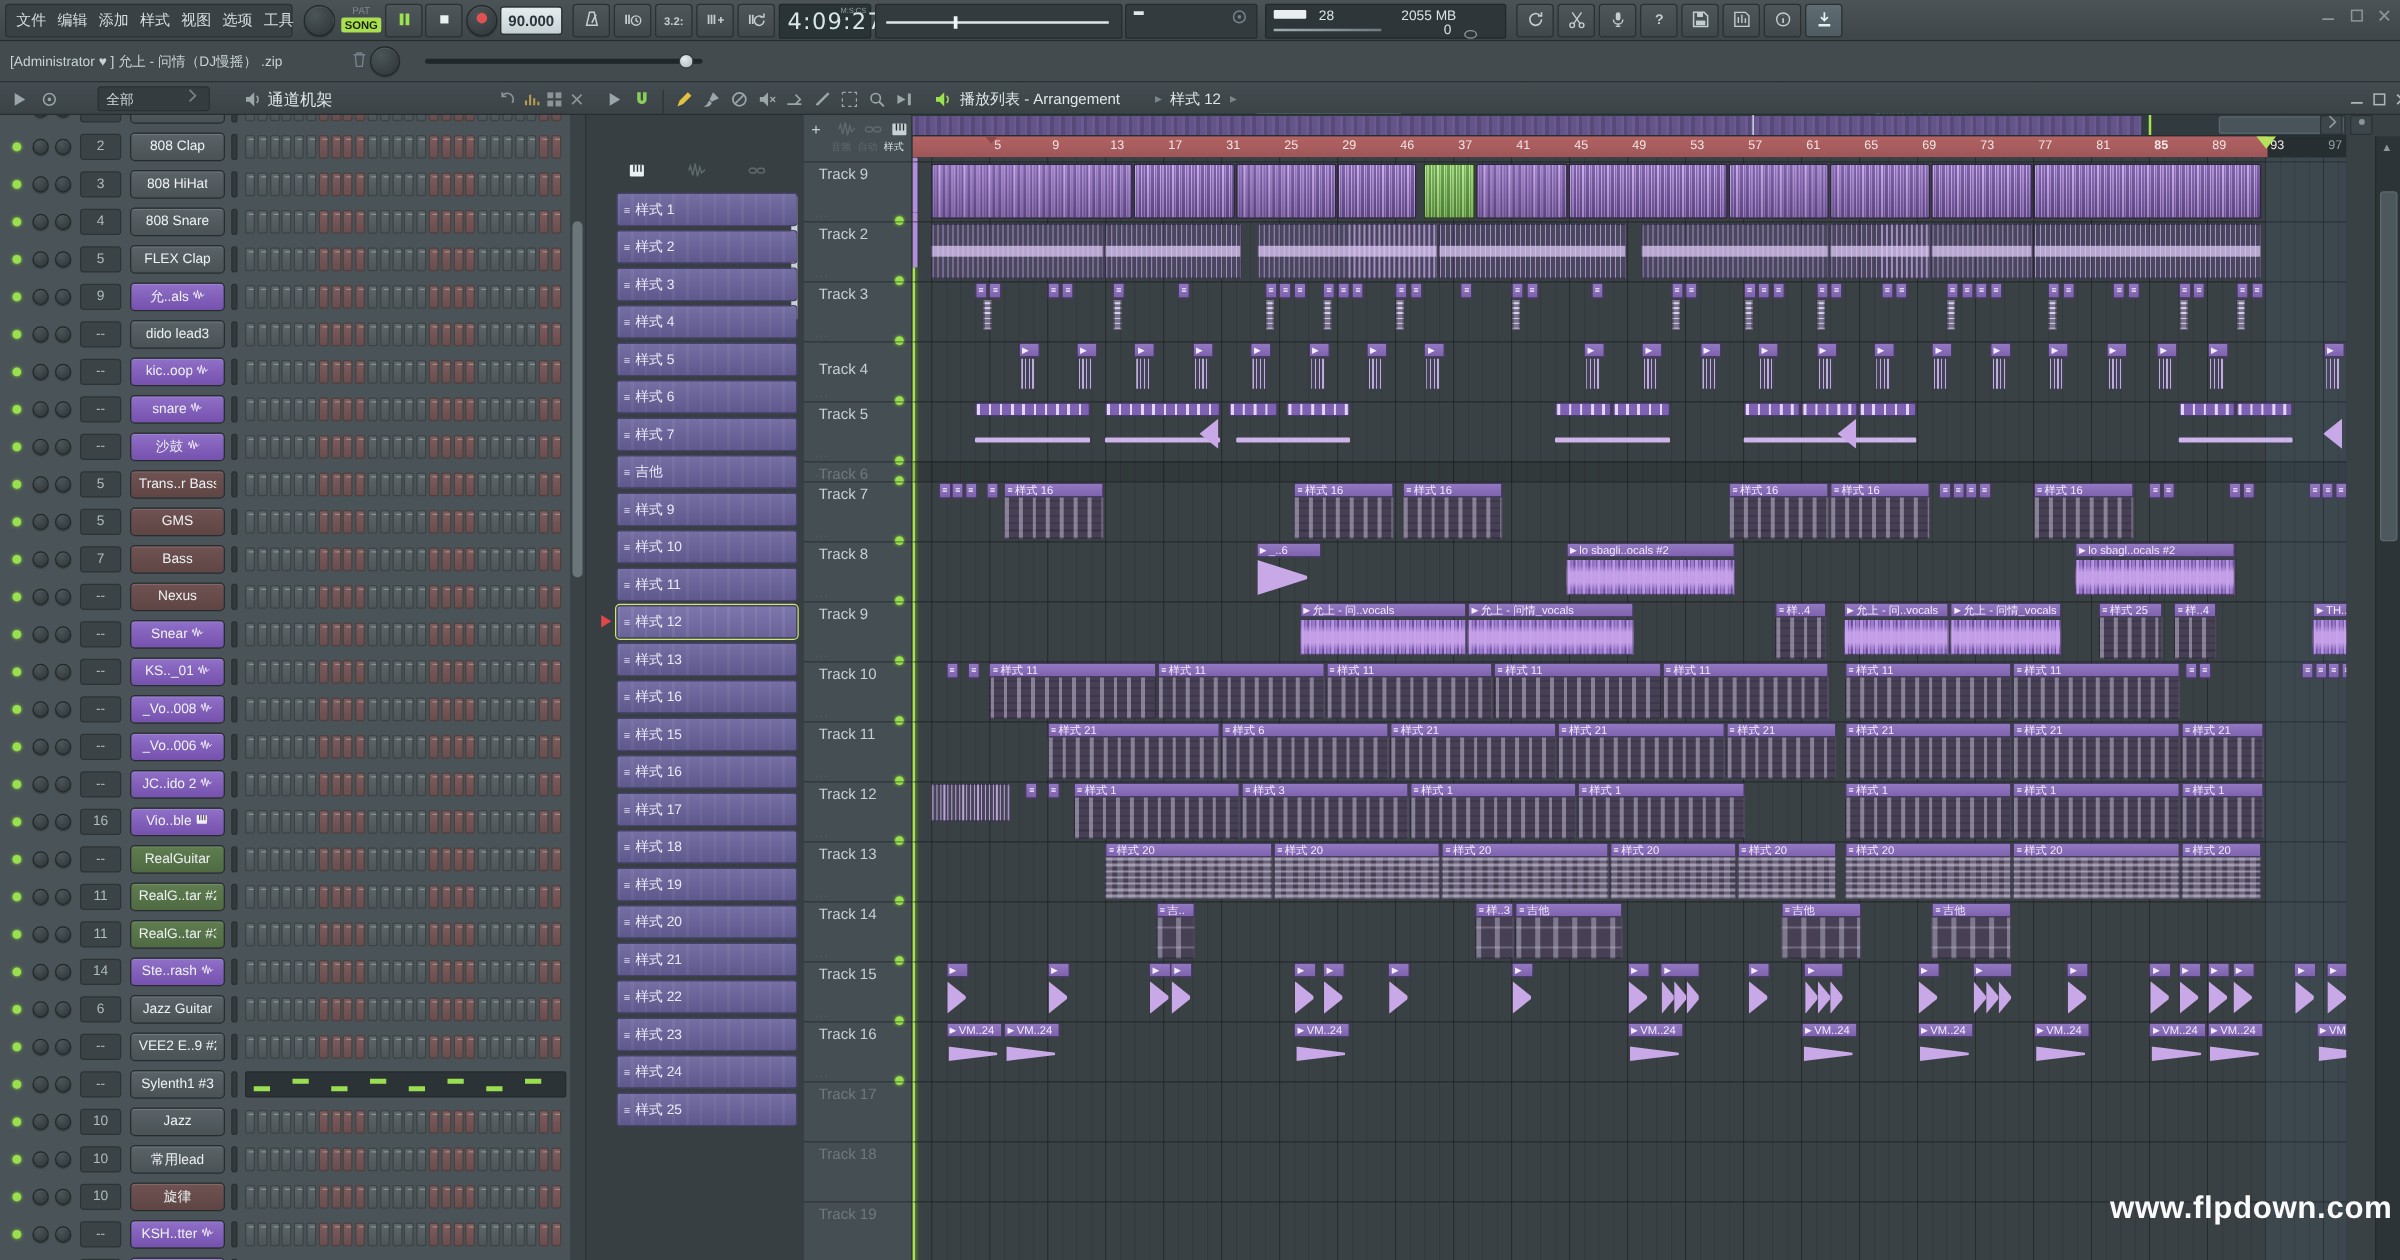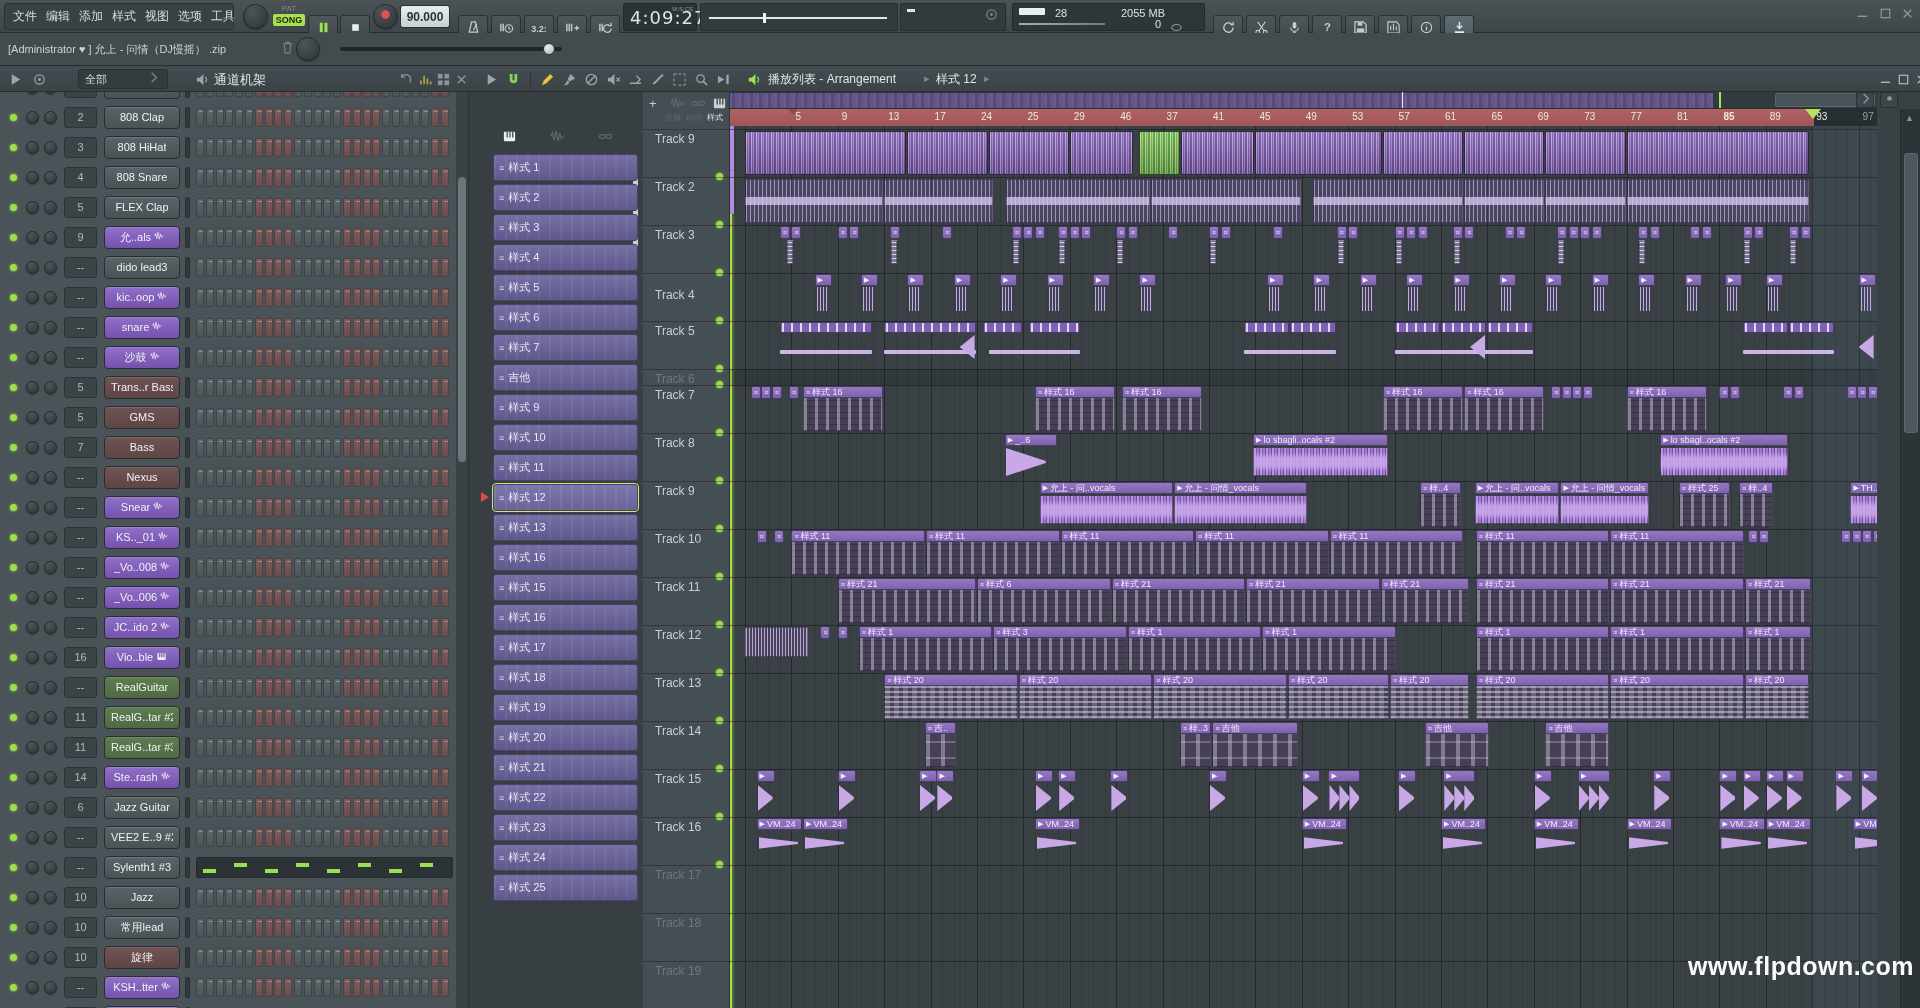--- a/index.html
+++ b/index.html
@@ -6,21 +6,21 @@
     font-family:"Liberation Sans","DejaVu Sans",sans-serif;-webkit-font-smoothing:antialiased;}
   *{box-sizing:border-box;}
   .abs{position:absolute;}
   #root{position:absolute;left:0;top:0;width:1920px;height:1008px;background:#3d4548;}
   
   #tb1{position:absolute;left:0;top:0;width:1920px;height:33px;background:linear-gradient(#4b5357,#3f4649);border-bottom:1px solid #262c2f;}
   #tb2{position:absolute;left:0;top:33px;width:1920px;height:33px;background:#434b4f;border-bottom:1px solid #262c2f;}
   #menubox{position:absolute;left:4px;top:3px;width:230px;height:27px;background:#394144;border:1px solid #2b3134;border-radius:3px;display:flex;align-items:center;padding:0 8px;gap:9px;}
   #menubox span{font-size:12px;color:#d5dee0;white-space:nowrap;cursor:default;}
   .knob{border-radius:50%;background:radial-gradient(circle at 35% 30%,#4b5458,#2d3436);border:1px solid #222829;box-shadow:inset 0 1px 1px rgba(255,255,255,.08),0 1px 1px rgba(0,0,0,.3);}
-  .ibtn{position:absolute;top:15px;width:30px;height:27px;background:linear-gradient(#4e565a,#40484c);border:1px solid #2a3134;border-radius:3px;display:flex;align-items:center;justify-content:center;padding:0;cursor:pointer;}
+  .ibtn{position:absolute;top:3px;width:30px;height:27px;background:linear-gradient(#4e565a,#40484c);border:1px solid #2a3134;border-radius:3px;display:flex;align-items:center;justify-content:center;padding:0;cursor:pointer;}
   .ibtn.r2{top:36px;}
   .ibtn.hl{background:linear-gradient(#5f6d72,#4e5b60);}
   .txtg{color:#c3cdd0;}
   #bpm{position:absolute;left:400px;top:5px;width:50px;height:23px;background:linear-gradient(#e6edef,#c6d1d4);border-radius:3px;border:1px solid #2a3134;color:#29343a;font-size:12px;font-weight:bold;display:flex;align-items:center;justify-content:center;}
   #timebox{position:absolute;left:623px;top:3px;width:74px;height:28px;background:#2a3336;border:1px solid #22292c;border-radius:2px;}
   #timebox .t{position:absolute;left:6px;top:3px;font-size:18px;letter-spacing:1px;color:#d6e8ea;font-family:"DejaVu Sans",sans-serif;}
   #timebox .u{position:absolute;right:3px;top:2px;font-size:6px;color:#8fa0a4;}
   .dpanel{position:absolute;top:3px;height:28px;background:#333b3f;border:1px solid #262d30;border-radius:2px;}
   #cpu{position:absolute;left:1012px;top:3px;width:193px;height:28px;background:#2e3639;border:1px solid #22292c;border-radius:2px;color:#d9e3e5;font-size:11px;}
   .winbtn{position:absolute;top:8px;width:18px;height:14px;display:flex;align-items:center;justify-content:center;cursor:pointer;}
@@ -1929,21 +1929,21 @@
         <div class="abs" style="left:672px;top:0;width:1px;height:17px;background:#e8f0f0;"></div>
         <div class="abs" style="left:989px;top:0;width:2px;height:17px;background:#a6e34e;"></div>
         <div class="abs" style="left:1045px;top:1px;width:100px;height:14px;background:#49545a;border:1px solid #5d696f;border-radius:2px;"></div>
       </div>
     <div id="ruler">
         <div class="red" style="width:1084.2px;"></div>
         <div class="lbl" style="left:65.4px;">5</div>
         <div class="lbl" style="left:111.8px;">9</div>
         <div class="lbl" style="left:158.2px;">13</div>
         <div class="lbl" style="left:204.6px;">17</div>
-        <div class="lbl" style="left:251px;">24</div>
+        <div class="lbl" style="left:251px;">31</div>
         <div class="lbl" style="left:297.4px;">25</div>
         <div class="lbl" style="left:343.8px;">29</div>
         <div class="lbl" style="left:390.2px;">46</div>
         <div class="lbl" style="left:436.59999999999997px;">37</div>
         <div class="lbl" style="left:483px;">41</div>
         <div class="lbl" style="left:529.4px;">45</div>
         <div class="lbl" style="left:575.8px;">49</div>
         <div class="lbl" style="left:622.1999999999999px;">53</div>
         <div class="lbl" style="left:668.6px;">57</div>
         <div class="lbl" style="left:715px;">61</div>

